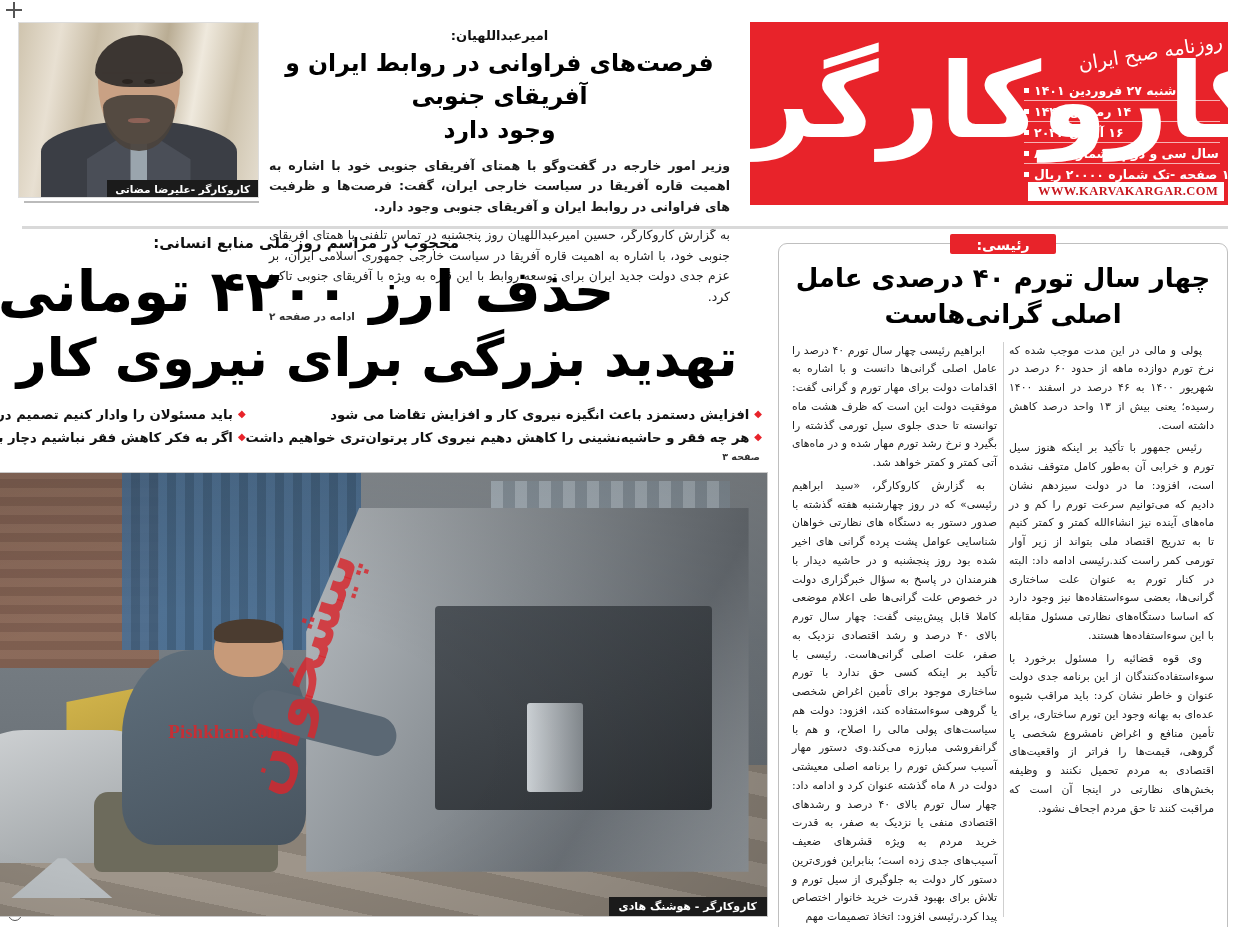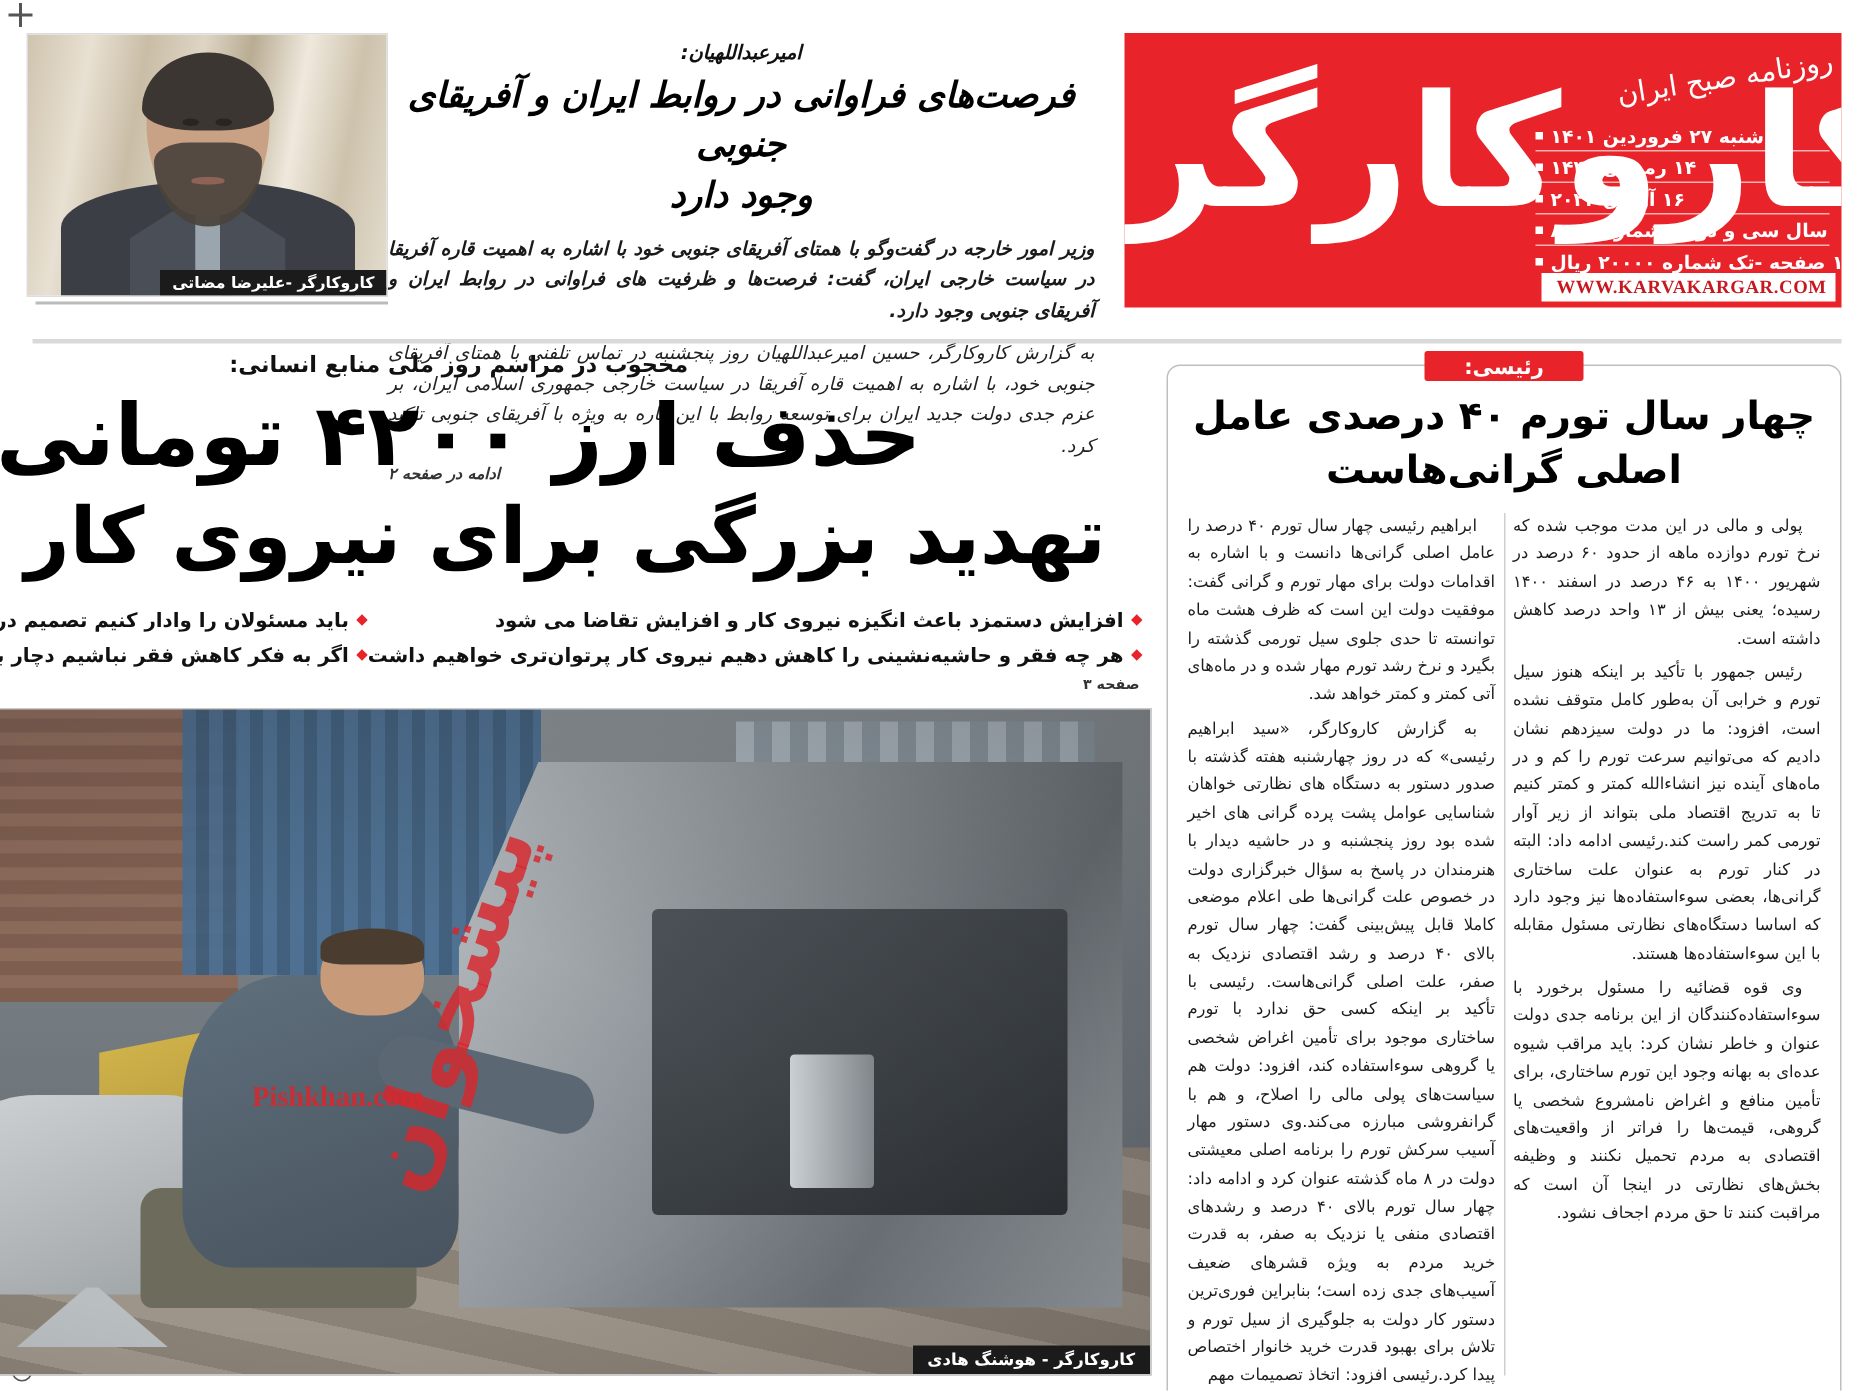--- a/index.html
+++ b/index.html
@@ -136,23 +136,23 @@
   
   .top-story {
     flex: 1;
     display: flex;
     flex-direction: row;
     padding-right: 20px;
     padding-left: 2px;
   }
   .top-story-text {
     flex: 1;
+    padding-left: 10px;
     padding-top: 6px;
     text-align: justify;
-    font-style: italic;
   }
   .top-kicker {
     font-size: 13px;
     font-weight: bold;
     color: #111;
     text-align: center;
     margin-bottom: 4px;
   }
   .top-headline {
     font-size: 23.5px;

